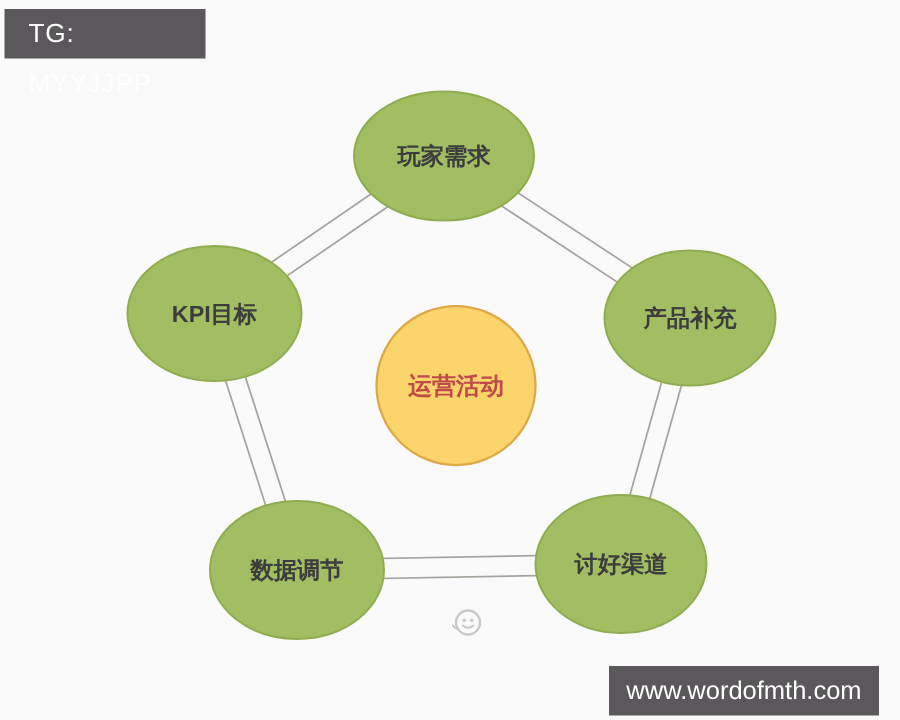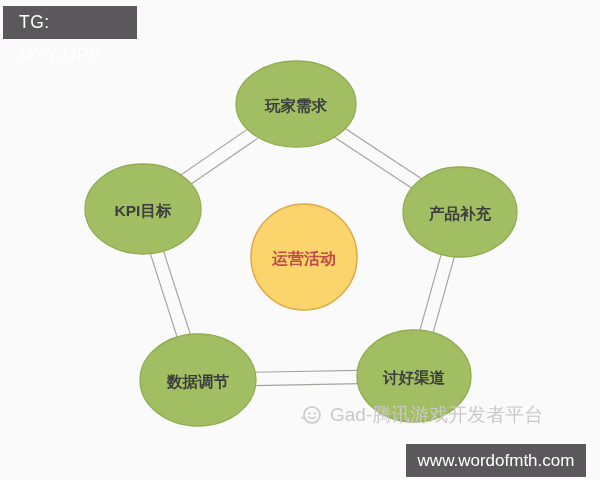--- a/index.html
+++ b/index.html
@@ -151,20 +151,19 @@
   </div>
 
   <div class="watermark">
     <svg class="wm-logo" width="22" height="22" viewBox="0 0 22 22">
       <circle cx="12" cy="11" r="8" fill="none" stroke="#CBC8C8" stroke-width="1.6"></circle>
       <circle cx="9.5" cy="9.5" r="1.2" fill="#CBC8C8"></circle>
       <circle cx="14.5" cy="9.5" r="1.2" fill="#CBC8C8"></circle>
       <path d="M8.5 13 q3.5 3 7 0" fill="none" stroke="#CBC8C8" stroke-width="1.4" stroke-linecap="round"></path>
       <path d="M2 13 q1.5 2.5 3.5 2" fill="none" stroke="#CBC8C8" stroke-width="1.4" stroke-linecap="round"></path>
     </svg>
-    <span>Gad-腾讯游戏开发者平台</span>
   </div>
 
   <div class="url-bar">
     <span>www.wordofmth.com</span>
   </div>
 
 </div>
 
 </body></html>

